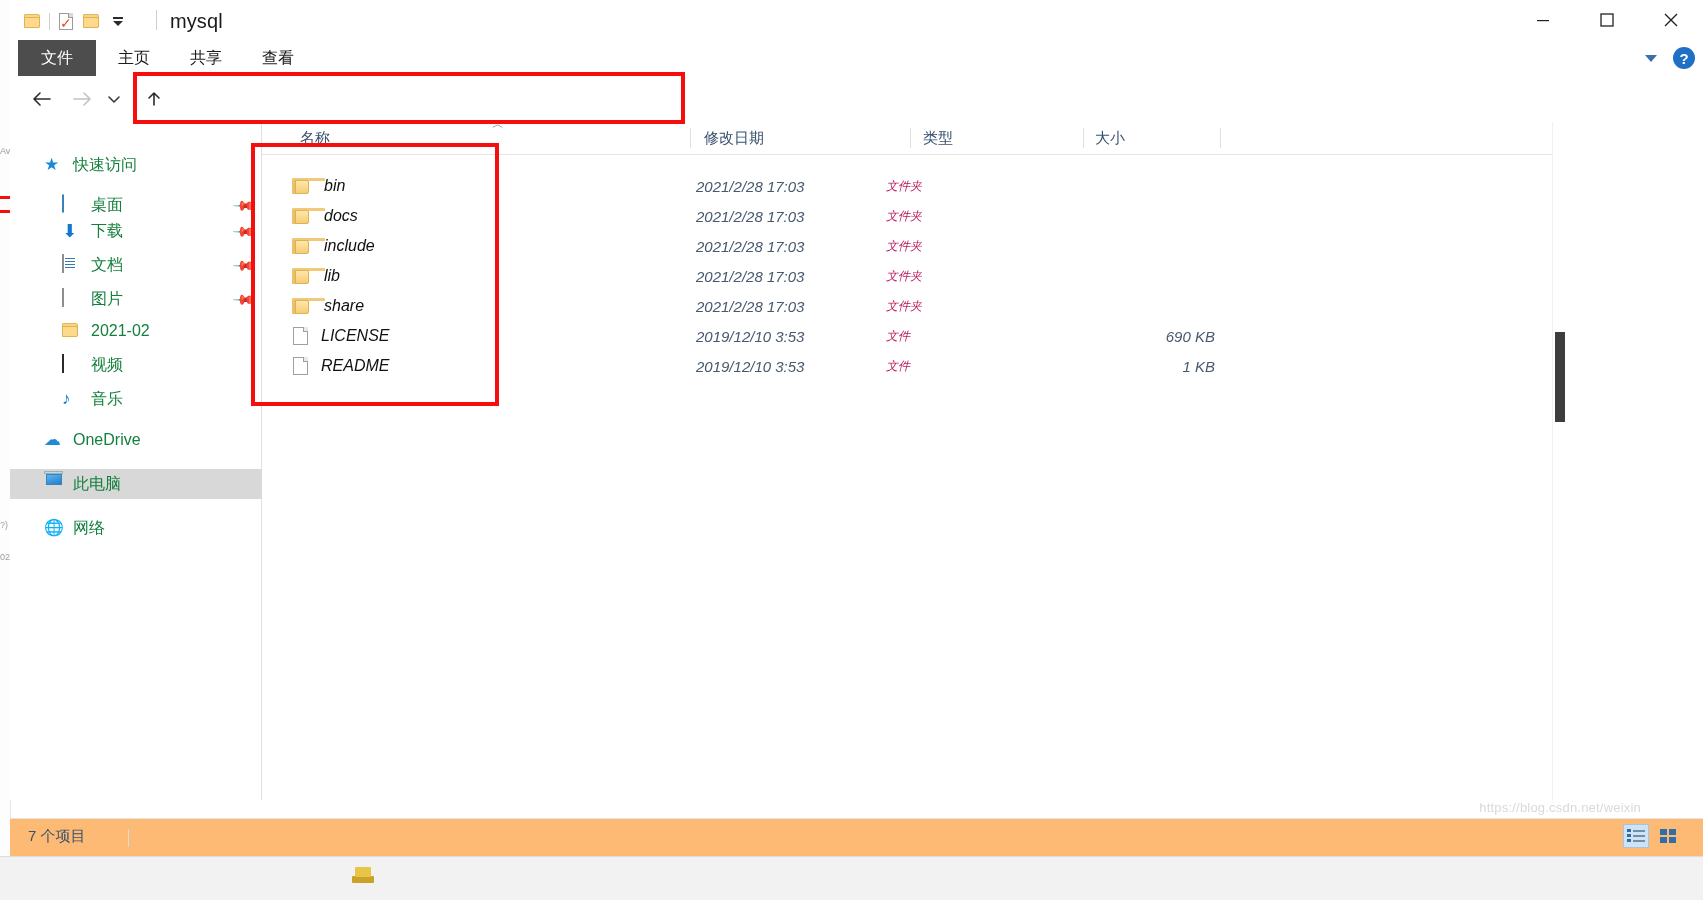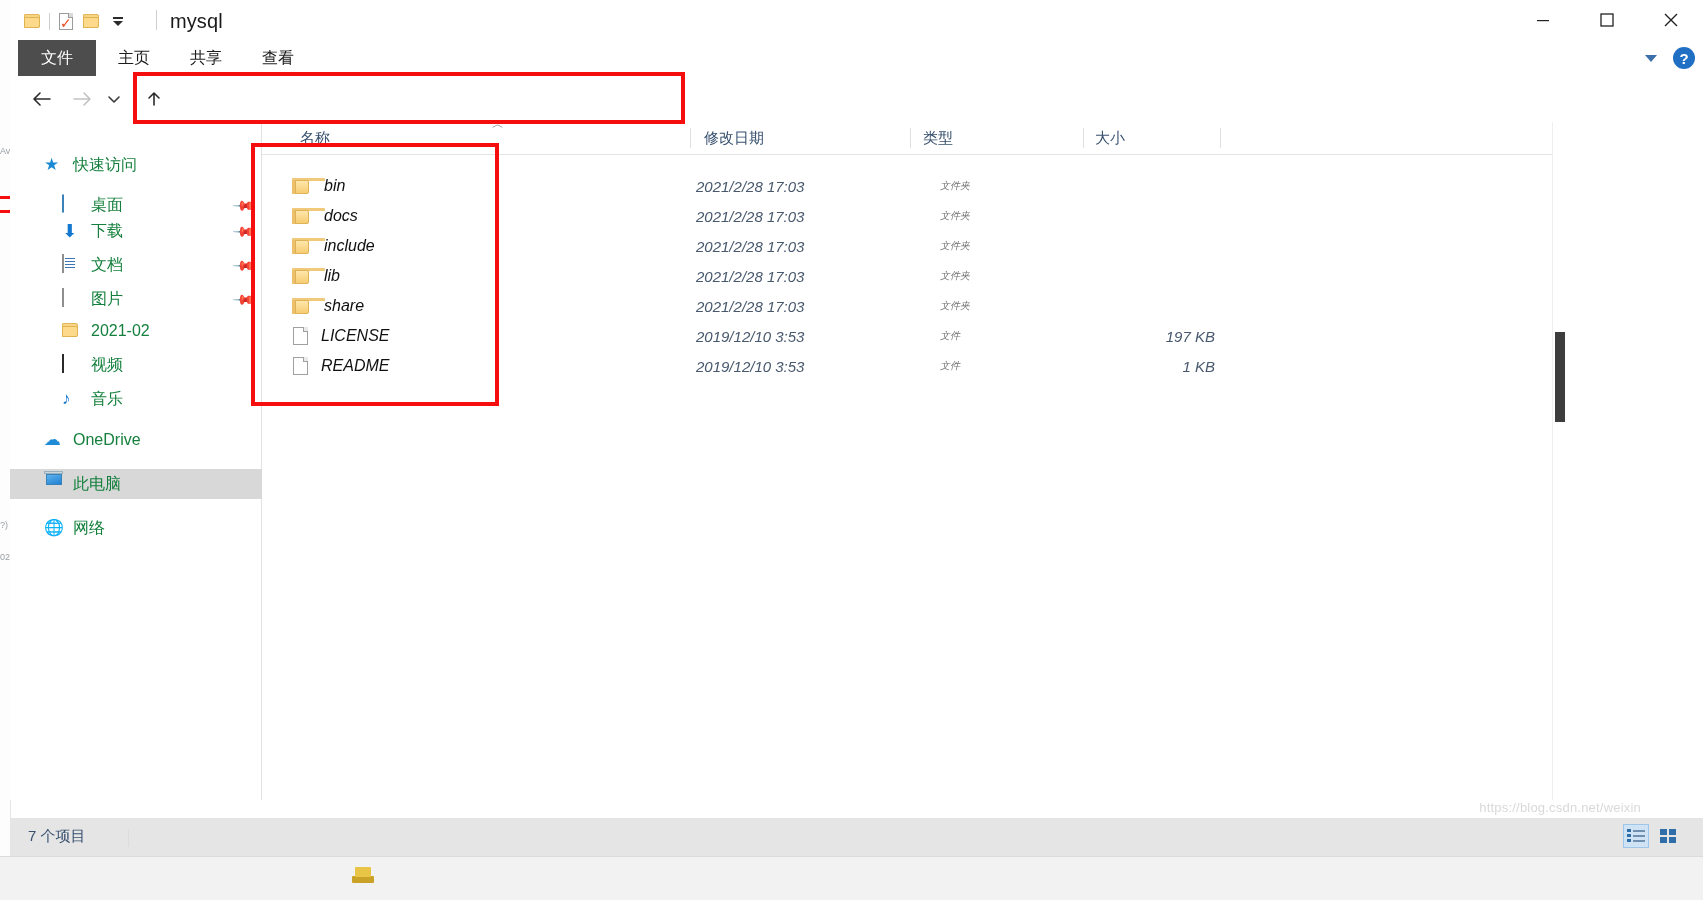--- a/index.html
+++ b/index.html
@@ -93,37 +93,37 @@
   .col{position:absolute;top:0;height:32px;display:flex;align-items:center;font-size:15px;color:#37506e;box-sizing:border-box;}
   .col .ctext{padding-left:8px;}
   .coldiv{position:absolute;top:6px;width:1px;height:20px;background:#e0e0e0;}
   .sortmark{position:absolute;color:#6d6d6d;font-size:12px;top:-6px;}
 
   .rows{position:absolute;left:0;top:32px;width:1290px;font-style:italic;}
   .row{position:relative;height:30px;width:1290px;}
   .cell-name{position:absolute;left:30px;top:0;height:30px;display:flex;align-items:center;}
   .cell-name .nm{font-size:16px;color:#101010;margin-left:12px;}
   .cell-date{position:absolute;left:434px;top:0;height:30px;display:flex;align-items:center;font-size:15px;color:#48586d;}
-  .cell-type{position:absolute;left:678px;top:0;height:30px;display:flex;align-items:center;font-size:10px;color:#737373;}
+  .cell-type{position:absolute;left:624px;top:0;height:30px;display:flex;align-items:center;font-size:12px;color:#be185d;}
   .cell-size{position:absolute;left:760px;width:193px;top:0;height:30px;display:flex;align-items:center;justify-content:flex-end;font-size:15px;color:#48586d;}
 
   .file-ico{width:17px;height:20px;position:relative;}
   .file-ico .pg{position:absolute;left:1px;top:1px;width:15px;height:18px;background:#fff;border:1px solid #a0a0a0;box-sizing:border-box;}
   .file-ico .fold{position:absolute;right:1px;top:1px;width:5px;height:5px;background:#e9e9e9;border-left:1px solid #a0a0a0;border-bottom:1px solid #a0a0a0;box-sizing:border-box;}
   .fold-ico{width:20px;height:16px;position:relative;}
   .fold-ico .tab{position:absolute;left:0;top:0;width:9px;height:3px;background:#f0c97a;border-radius:1px 1px 0 0;}
   .fold-ico .body{position:absolute;left:0;top:2px;width:17px;height:14px;background:linear-gradient(180deg,#ffe7ab,#f6cc72);border:1px solid #dfb255;box-sizing:border-box;border-radius:1px 2px 2px 1px;}
   .fold-ico .lip{position:absolute;left:0;top:2px;width:4px;height:14px;background:#edc06a;border-right:1px solid #dcb058;box-sizing:border-box;}
 
   
   .vscroll{position:absolute;left:1552px;top:122px;width:14px;height:678px;background:#fff;border-left:1px solid #efefef;}
   .vscroll .thumb{position:absolute;left:2px;top:210px;width:10px;height:90px;background:#3d3d3d;}
 
   
-  .statusbar{position:absolute;left:10px;top:818px;width:1693px;height:38px;background:#e5e5e5;border-top:1px solid #e4e4e4;}
+  .statusbar{position:absolute;left:10px;top:818px;width:1693px;height:38px;background:#fdba74;border-top:1px solid #e4e4e4;}
   .status-text{position:absolute;left:18px;top:8px;font-size:15px;color:#37506e;}
   .status-sep{position:absolute;left:118px;top:10px;width:1px;height:18px;background:#dcdcdc;}
   .viewbtns{position:absolute;right:22px;top:5px;display:flex;gap:6px;}
   .vbtn{width:26px;height:24px;display:flex;align-items:center;justify-content:center;box-sizing:border-box;}
   .vbtn.active{background:#cfe3f5;border:1px solid #9fc6e8;}
   .icon-details{width:18px;height:14px;position:relative;}
   .icon-details i{position:absolute;left:0;width:4px;height:3px;background:#2f6ea8;}
   .icon-details b{position:absolute;left:6px;width:12px;height:2px;background:#6f8fae;}
   .icon-tiles{width:16px;height:14px;display:grid;grid-template-columns:1fr 1fr;grid-template-rows:1fr 1fr;gap:2px;}
   .icon-tiles span{background:#2f6ea8;}
@@ -447,21 +447,21 @@
       <div class="row" style="top:17px;">
         <div class="cell-name">
           <span class="file-ico">
               <span class="pg"></span>
               <span class="fold"></span>
             </span>
           <span class="nm">LICENSE</span>
         </div>
         <div class="cell-date">2019/12/10 3:53</div>
         <div class="cell-type">文件</div>
-        <div class="cell-size">197 KB</div>
+        <div class="cell-size">690 KB</div>
       </div>
 
       <div class="row" style="top:17px;">
         <div class="cell-name">
           <span class="file-ico">
               <span class="pg"></span>
               <span class="fold"></span>
             </span>
           <span class="nm">README</span>
         </div>

